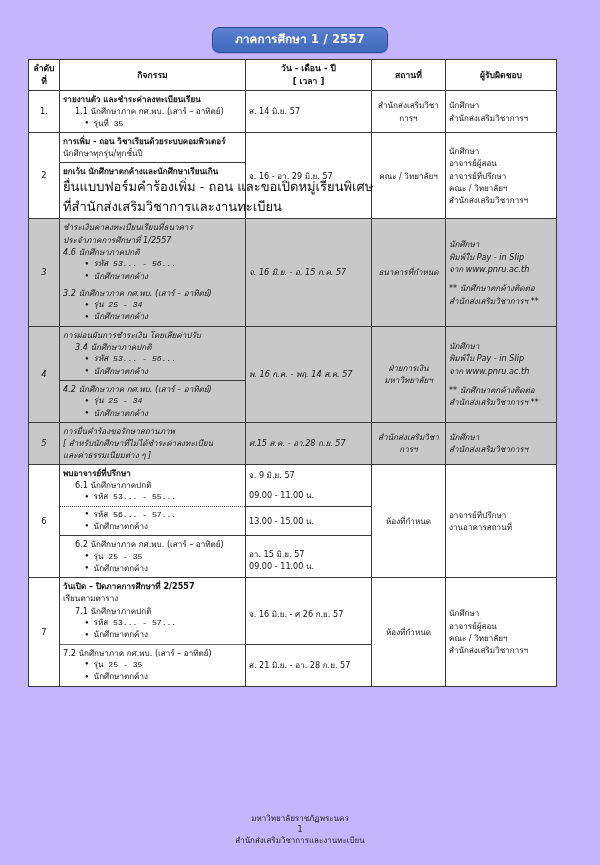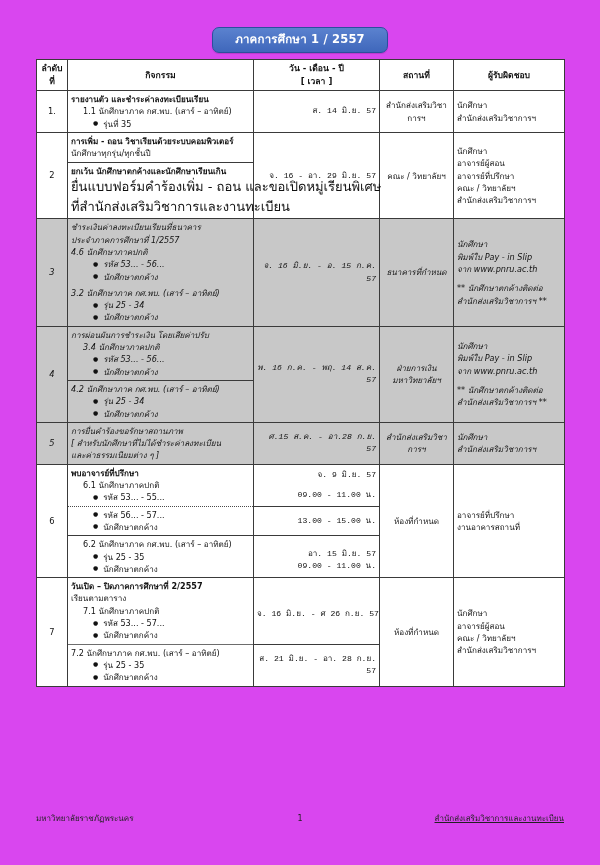--- a/index.html
+++ b/index.html
@@ -10,21 +10,21 @@
   body {
     width: 600px; height: 865px;
     font-family: "DejaVu Sans", "Liberation Sans", sans-serif;
     color: #111;
     position: relative;
     overflow: hidden;
   }
   .page {
     width: 600px; height: 865px;
     position: relative;
-    background: #d946ef;
+    background: #c4b5fd;
   }
   
   .title-wrap {
     position: absolute;
     top: 27px; left: 0; right: 0;
     display: flex; justify-content: center;
   }
   .title-badge {
     background: #4a72c4;
     background: linear-gradient(#5b82cf, #3f67bb);
@@ -34,21 +34,21 @@
     font-size: 11.5px;
     font-weight: bold;
     padding: 5px 22px 6px 22px;
     letter-spacing: 0.2px;
     line-height: 1.1;
     box-shadow: 0 1px 1px rgba(0,0,0,0.15);
   }
   
   .tbl-wrap {
     position: absolute;
-    top: 59px; left: 36px;
+    top: 59px; left: 28px;
     width: 528px;
   }
   table.cal {
     border-collapse: collapse;
     width: 528px;
     table-layout: fixed;
     font-size: 8.1px;
   }
   table.cal td, table.cal th {
     border: 1px solid #3a3a3a;
@@ -64,54 +64,55 @@
     background: #ffffff;
   }
   col.c-no   { width: 31px; }
   col.c-act  { width: 186px; }
   col.c-date { width: 126px; }
   col.c-pl   { width: 74px; }
   col.c-resp { width: 111px; }
 
   td.no   { text-align: center; vertical-align: top; padding-top: 4px; font-size: 8.3px; }
   td.act  { text-align: left;   vertical-align: top; padding-top: 3px; }
-  td.date { text-align: right; font-family: Liberation Mono, monospace; }
+  td.date { text-align: left; }
   td.pl   { text-align: center; }
   td.resp { text-align: left; }
 
   .shaded td, .shaded th { background: #c8c8c8; }
   .shaded { font-style: italic; }
   .plain td { background: #ffffff; }
 
   .ln { display: block; white-space: nowrap; }
   .ind1 { padding-left: 12px; }
-  .ind2 { padding-left: 22px; }
+  .ind2 { padding-left: 22px; font-family: Liberation Mono, monospace; }
   .ctr  { text-align: left; }
   .b    { font-weight: bold; }
   .sm   { font-size: 13px; }
   .bul::before { content: "\25CF"; font-size: 6px; margin-right: 5px; vertical-align: 1.5px; }
   .gap { display:block; height: 7px; }
   .sub-split { border-top: 1px solid #6d6d6d !important; }
   .dotline { border-top: 1px dotted #4a4a4a !important; }
   .nb-b { border-bottom: none !important; }
   .nb-t { border-top: none !important; }
 
   
   .footer {
     position: absolute;
     left: 36px; right: 36px;
     top: 812px;
     display: flex;
     align-items: center;
     font-size: 8px;
     color: #222;
+    flex-direction: column;
   }
   .footer .f-l { flex: 1; text-align: left; }
   .footer .f-c { width: 60px; text-align: center; }
-  .footer .f-r { flex: 1; text-align: right; text-decoration: underline; }
+  .footer .f-r { flex: 1; text-align: right; }
 
   
   .watermark {
     position: absolute;
     right: 4px; bottom: 2px;
     font-family: "DejaVu Sans Mono", "Liberation Mono", monospace;
     font-size: 11px;
     color: #1a1a1a;
     letter-spacing: -0.2px;
   }

